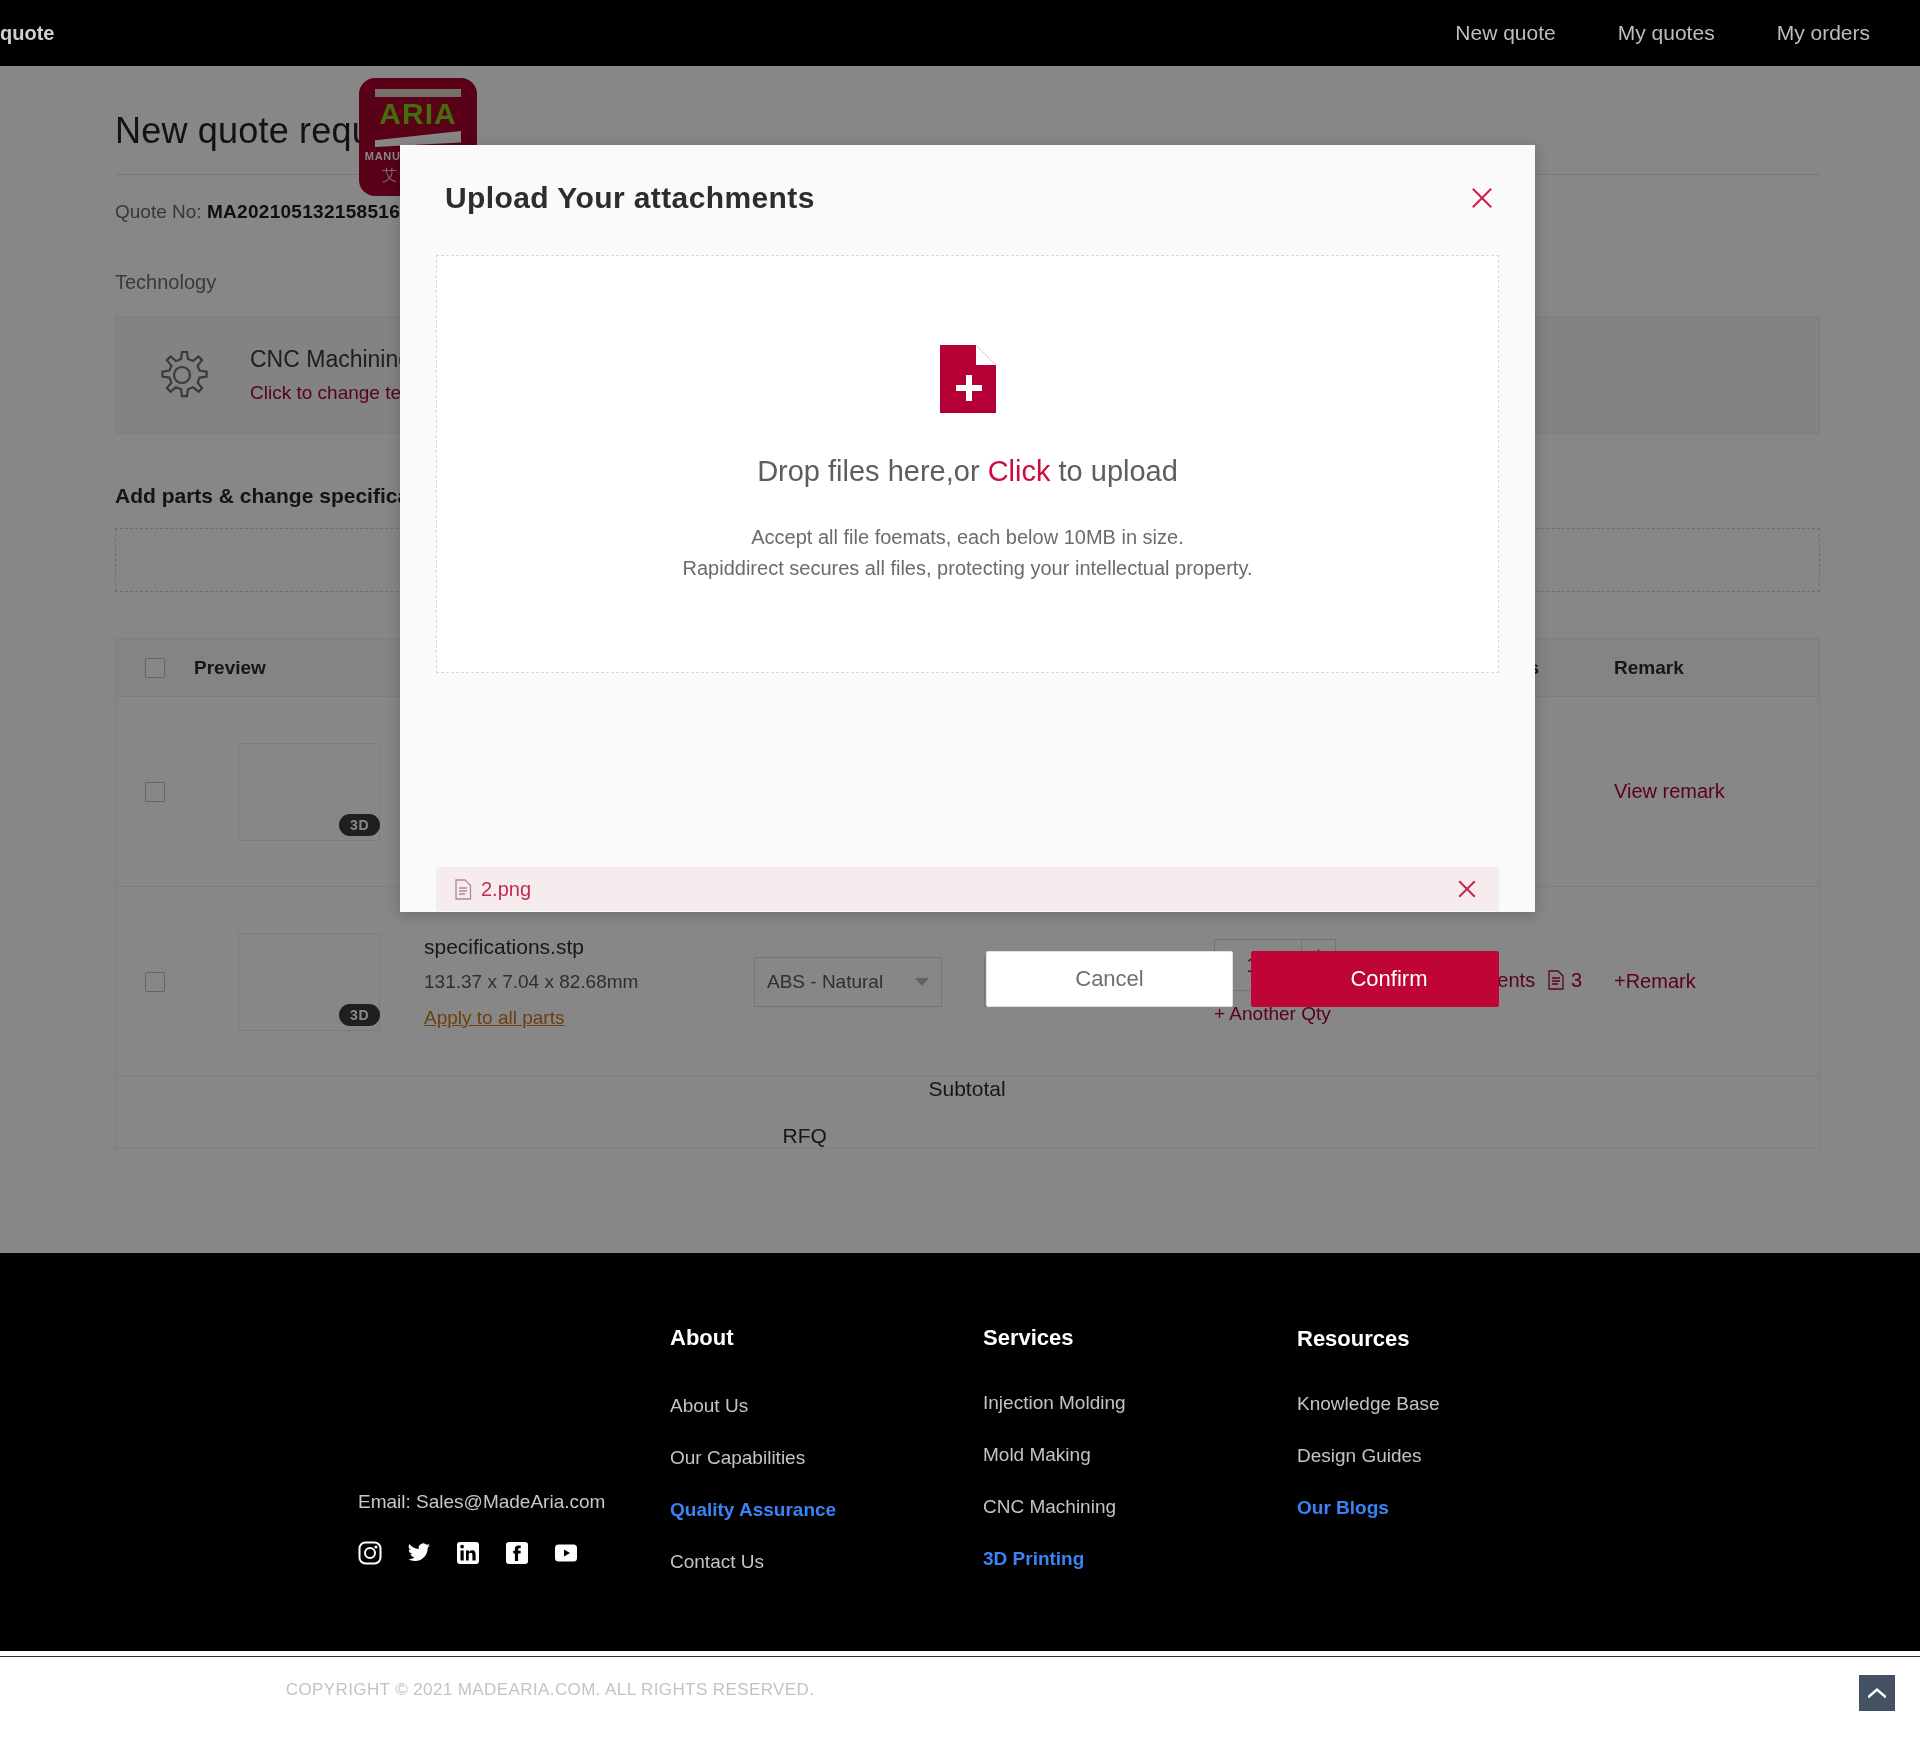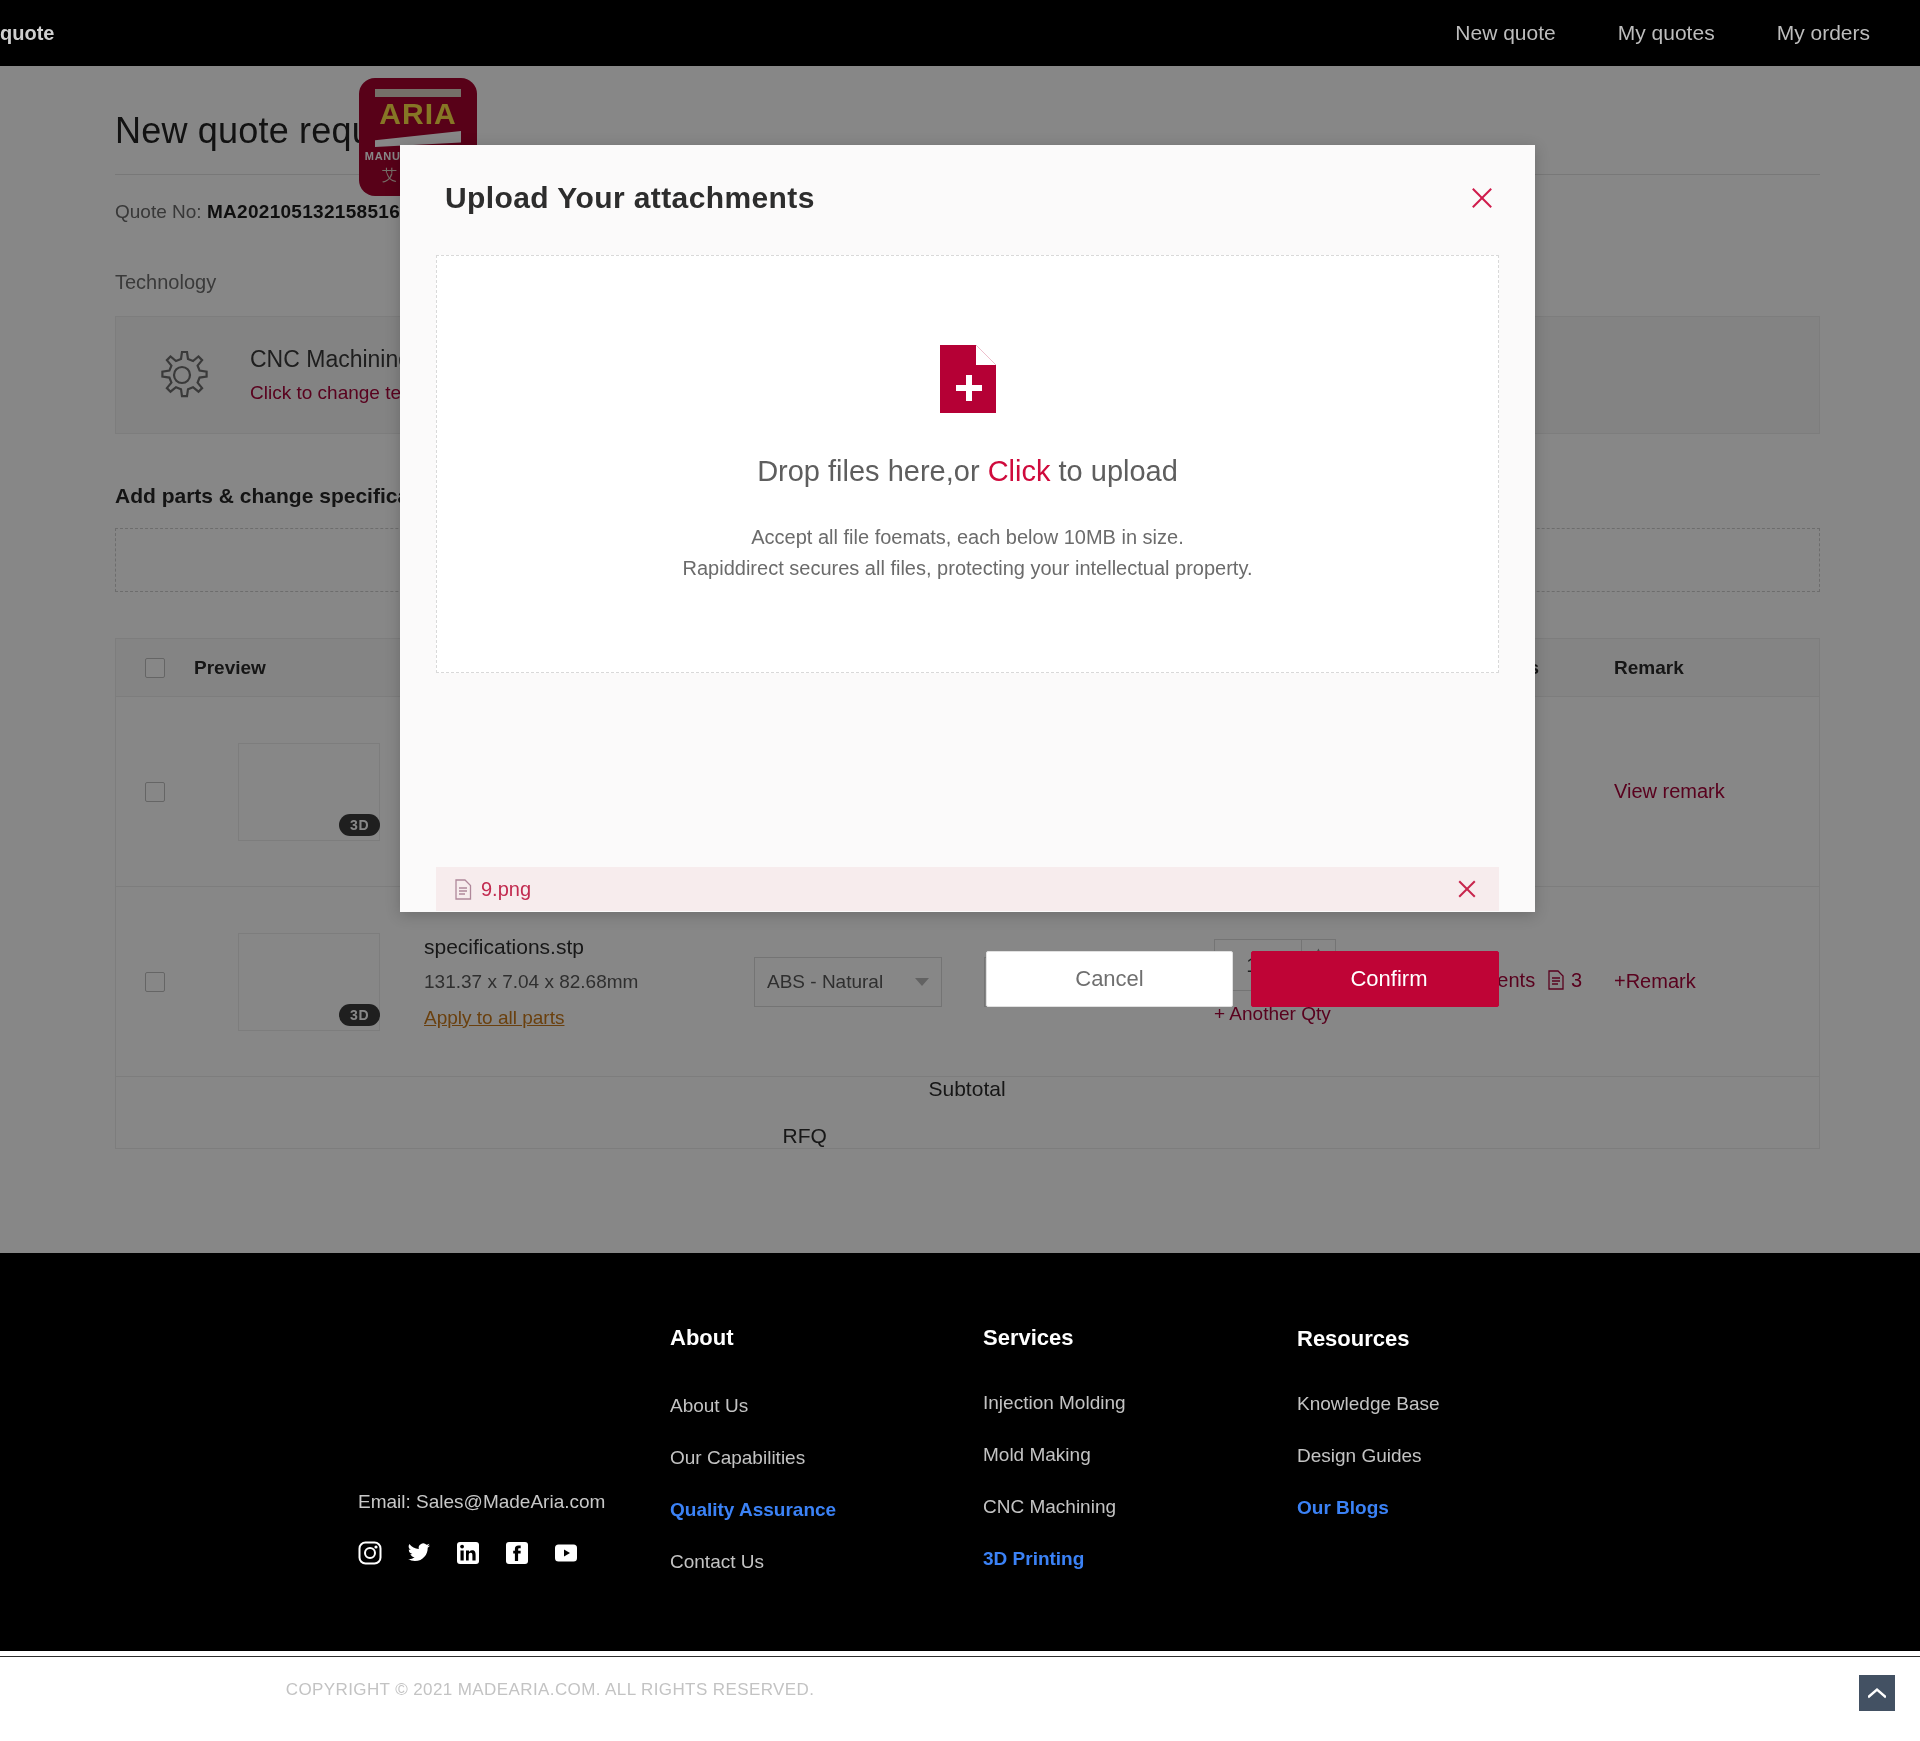--- a/index.html
+++ b/index.html
@@ -246,21 +246,21 @@
   }
   .logo {
     position: absolute; left: 359px; top: 78px;
     width: 118px; height: 118px; background: #a6032f; border-radius: 16px;
     display: flex; flex-direction: column; align-items: center; justify-content: center;
   }
   .logo .bar {
     width: 86px; height: 8px; background: #ded3c4; margin-bottom: 1px;
   }
   .logo .aria {
-    font-size: 30px; font-weight: 700; color: #fde047; letter-spacing: 1px;
+    font-size: 30px; font-weight: 700; color: #84cc16; letter-spacing: 1px;
     line-height: 1; margin: 1px 0 2px 0;
   }
   .logo .swoosh {
     width: 86px; height: 16px; background: #ffffff; margin-bottom: 3px;
     clip-path: polygon(0 58%, 100% 0, 100% 72%, 0 100%);
   }
   .logo .mfg {
     font-size: 11px; color: #ffffff; letter-spacing: .7px; font-weight: 600;
   }
   .logo .cn {
@@ -492,21 +492,21 @@
 
     <div class="file-row">
       <span class="fdoc">
         <svg width="18" height="21" viewBox="0 0 18 21">
           <g fill="none" stroke="#b0889a" stroke-width="1.3">
             <path d="M2 1h9l5.5 5.5V20H2z"></path>
               <path d="M5 9h8M5 12h8M5 15h6"></path>
           </g>
         </svg>
       </span>
-      <span class="fn">9.png</span>
+      <span class="fn">2.png</span>
       <span class="fx"></span>
     </div>
 
     <div class="modal-actions">
       <button class="btn btn-cancel">Cancel</button>
       <button class="btn btn-confirm">Confirm</button>
     </div>
   </div>
 
   <div class="footer"></div>

